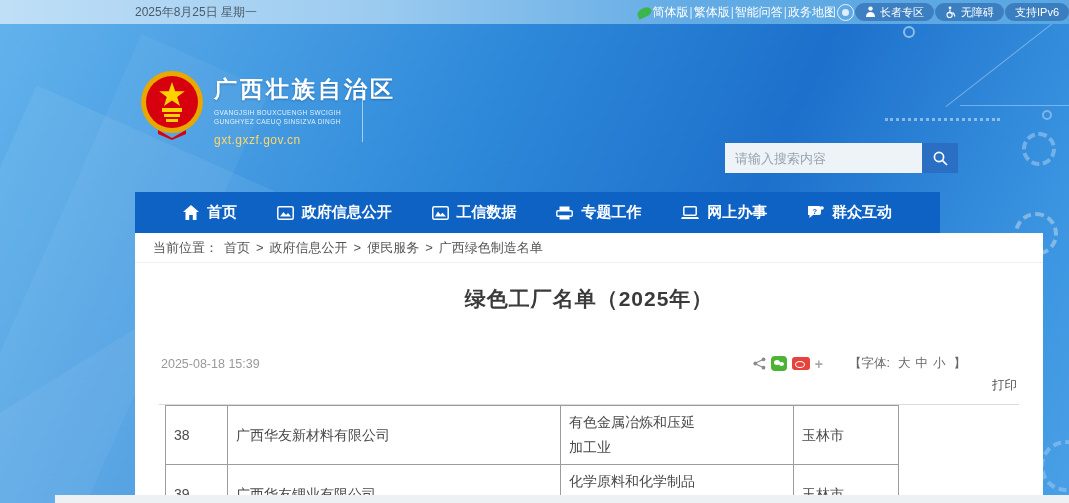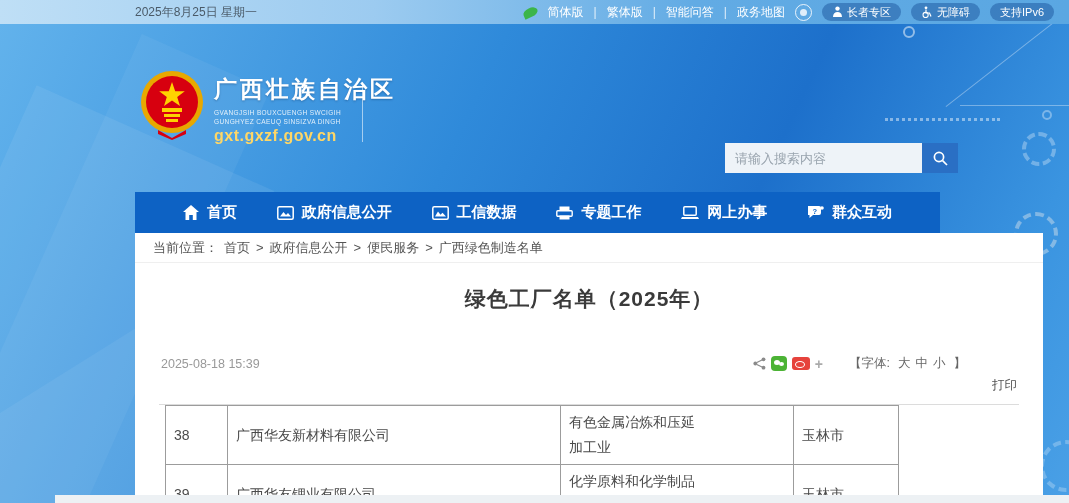--- a/index.html
+++ b/index.html
@@ -24,37 +24,37 @@
   .gear { position:absolute; border:4px dashed rgba(255,255,255,0.30); border-radius:50%; }
   .gear1 { left:1022px; top:132px; width:34px; height:34px; }
   .gear2 { left:1014px; top:212px; width:44px; height:44px; border-color:rgba(220,228,235,0.45); }
   .gear3 { left:1040px; top:440px; width:52px; height:52px; border-color:rgba(255,255,255,0.25); }
 
   
   .topbar { position:absolute; left:0; top:0; width:1069px; height:24px;
             background:linear-gradient(90deg,#bfdff6 0%,#9ccbf0 35%,#62abe4 65%,#5aa7e2 100%);
             display:flex; align-items:center; font-size:12px; }
   .topbar-date { position:absolute; left:135px; color:#4a5a68; }
-  .topbar-right { position:absolute; right:15px; display:flex; align-items:center; gap:10px; color:#fff;text-align:right; }
+  .topbar-right { position:absolute; right:0; display:flex; align-items:center; gap:1px; color:#fff;text-align:right; }
   .leaf { width:15px; height:9px; background:#3cb54a; border-radius:50% 50% 50% 0; transform:rotate(-24deg); }
   .tlink { color:#fff; cursor:pointer; white-space:nowrap; }
   .tsep { color:rgba(255,255,255,0.8); }
   .round-badge { width:17px; height:17px; border:1px solid rgba(255,255,255,0.85); border-radius:50%;
                  display:flex; align-items:center; justify-content:center; }
   .round-badge::after { content:""; width:7px; height:7px; background:rgba(255,255,255,0.8); border-radius:50%; }
   .pill { display:flex; align-items:center; gap:4px; background:rgba(28,86,158,0.50); border-radius:10px;
           height:18px; padding:0 10px; color:#fff; font-size:11px; white-space:nowrap; cursor:pointer; }
 
   
   .header { position:absolute; left:0; top:24px; width:1069px; height:168px; }
   .emblem { position:absolute; left:140px; top:44px; }
   .brand { position:absolute; left:214px; top:50px; color:#fff; }
   .brand-cn { font-size:23px; font-weight:bold; letter-spacing:3px; text-shadow:0 1px 2px rgba(0,40,90,0.35); }
   .brand-rom { font-size:6.5px; letter-spacing:0.4px; color:rgba(255,255,255,0.85); margin-top:3px; line-height:9px; }
-  .brand-url { margin-top:1px; font-size:16px; font-weight:bold; color:#ffd766; letter-spacing:0.5px; }
+  .brand-url { margin-top:7px; font-size:12px; font-weight:normal; color:#ffd766; letter-spacing:0.5px; }
   .vsep { position:absolute; left:362px; top:58px; width:1px; height:60px; background:rgba(255,255,255,0.55); }
   .dept { position:absolute; left:378px; top:52px; color:#fff; font-size:45px; font-weight:bold;
           letter-spacing:4px; text-shadow:0 2px 3px rgba(0,40,90,0.4); }
   .search { position:absolute; left:703px; top:119px; display:flex;margin-left:22px; }
   .search input { width:197px; height:30px; border:none; outline:none; background:#eef3f8;
                   padding:0 10px; font-size:13px; color:#333; }
   .search input::placeholder { color:#98a3ad; }
   .search-btn { width:36px; height:30px; background:#2a6fc4; border:none; display:flex;
                 align-items:center; justify-content:center; cursor:pointer; }
 

